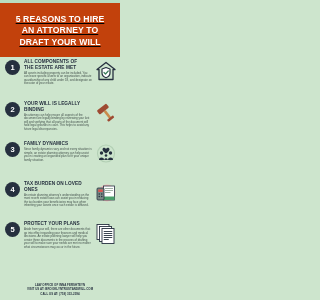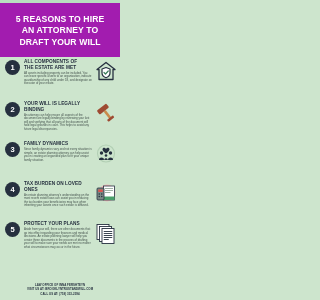--- a/index.html
+++ b/index.html
@@ -8,23 +8,24 @@
     font-family:"Liberation Sans", sans-serif;
     background:#cde5cd;
     overflow:hidden;
   }
   #page { position:relative; width:120px; height:300px; background:#cde5cd; overflow:hidden; }
 
   .top-strip { position:absolute; top:0; left:0; width:120px; height:3px; background:#b9ddc0; }
 
   .header {
     position:absolute; top:3px; left:0; width:120px; height:54px;
-    background:#a21caf;
+    background:#c2410c;
     display:flex; align-items:center; justify-content:center;
     padding:2px 6px;
+    text-decoration:underline;
   }
   .header-title {
     color:#ffffff;
     font-family:"Liberation Sans Narrow","Liberation Sans",sans-serif;
     font-weight:700;
     font-size:9.4px;
     line-height:11.4px;
     letter-spacing:0.1px;
     text-align:center;
     text-transform:uppercase;

